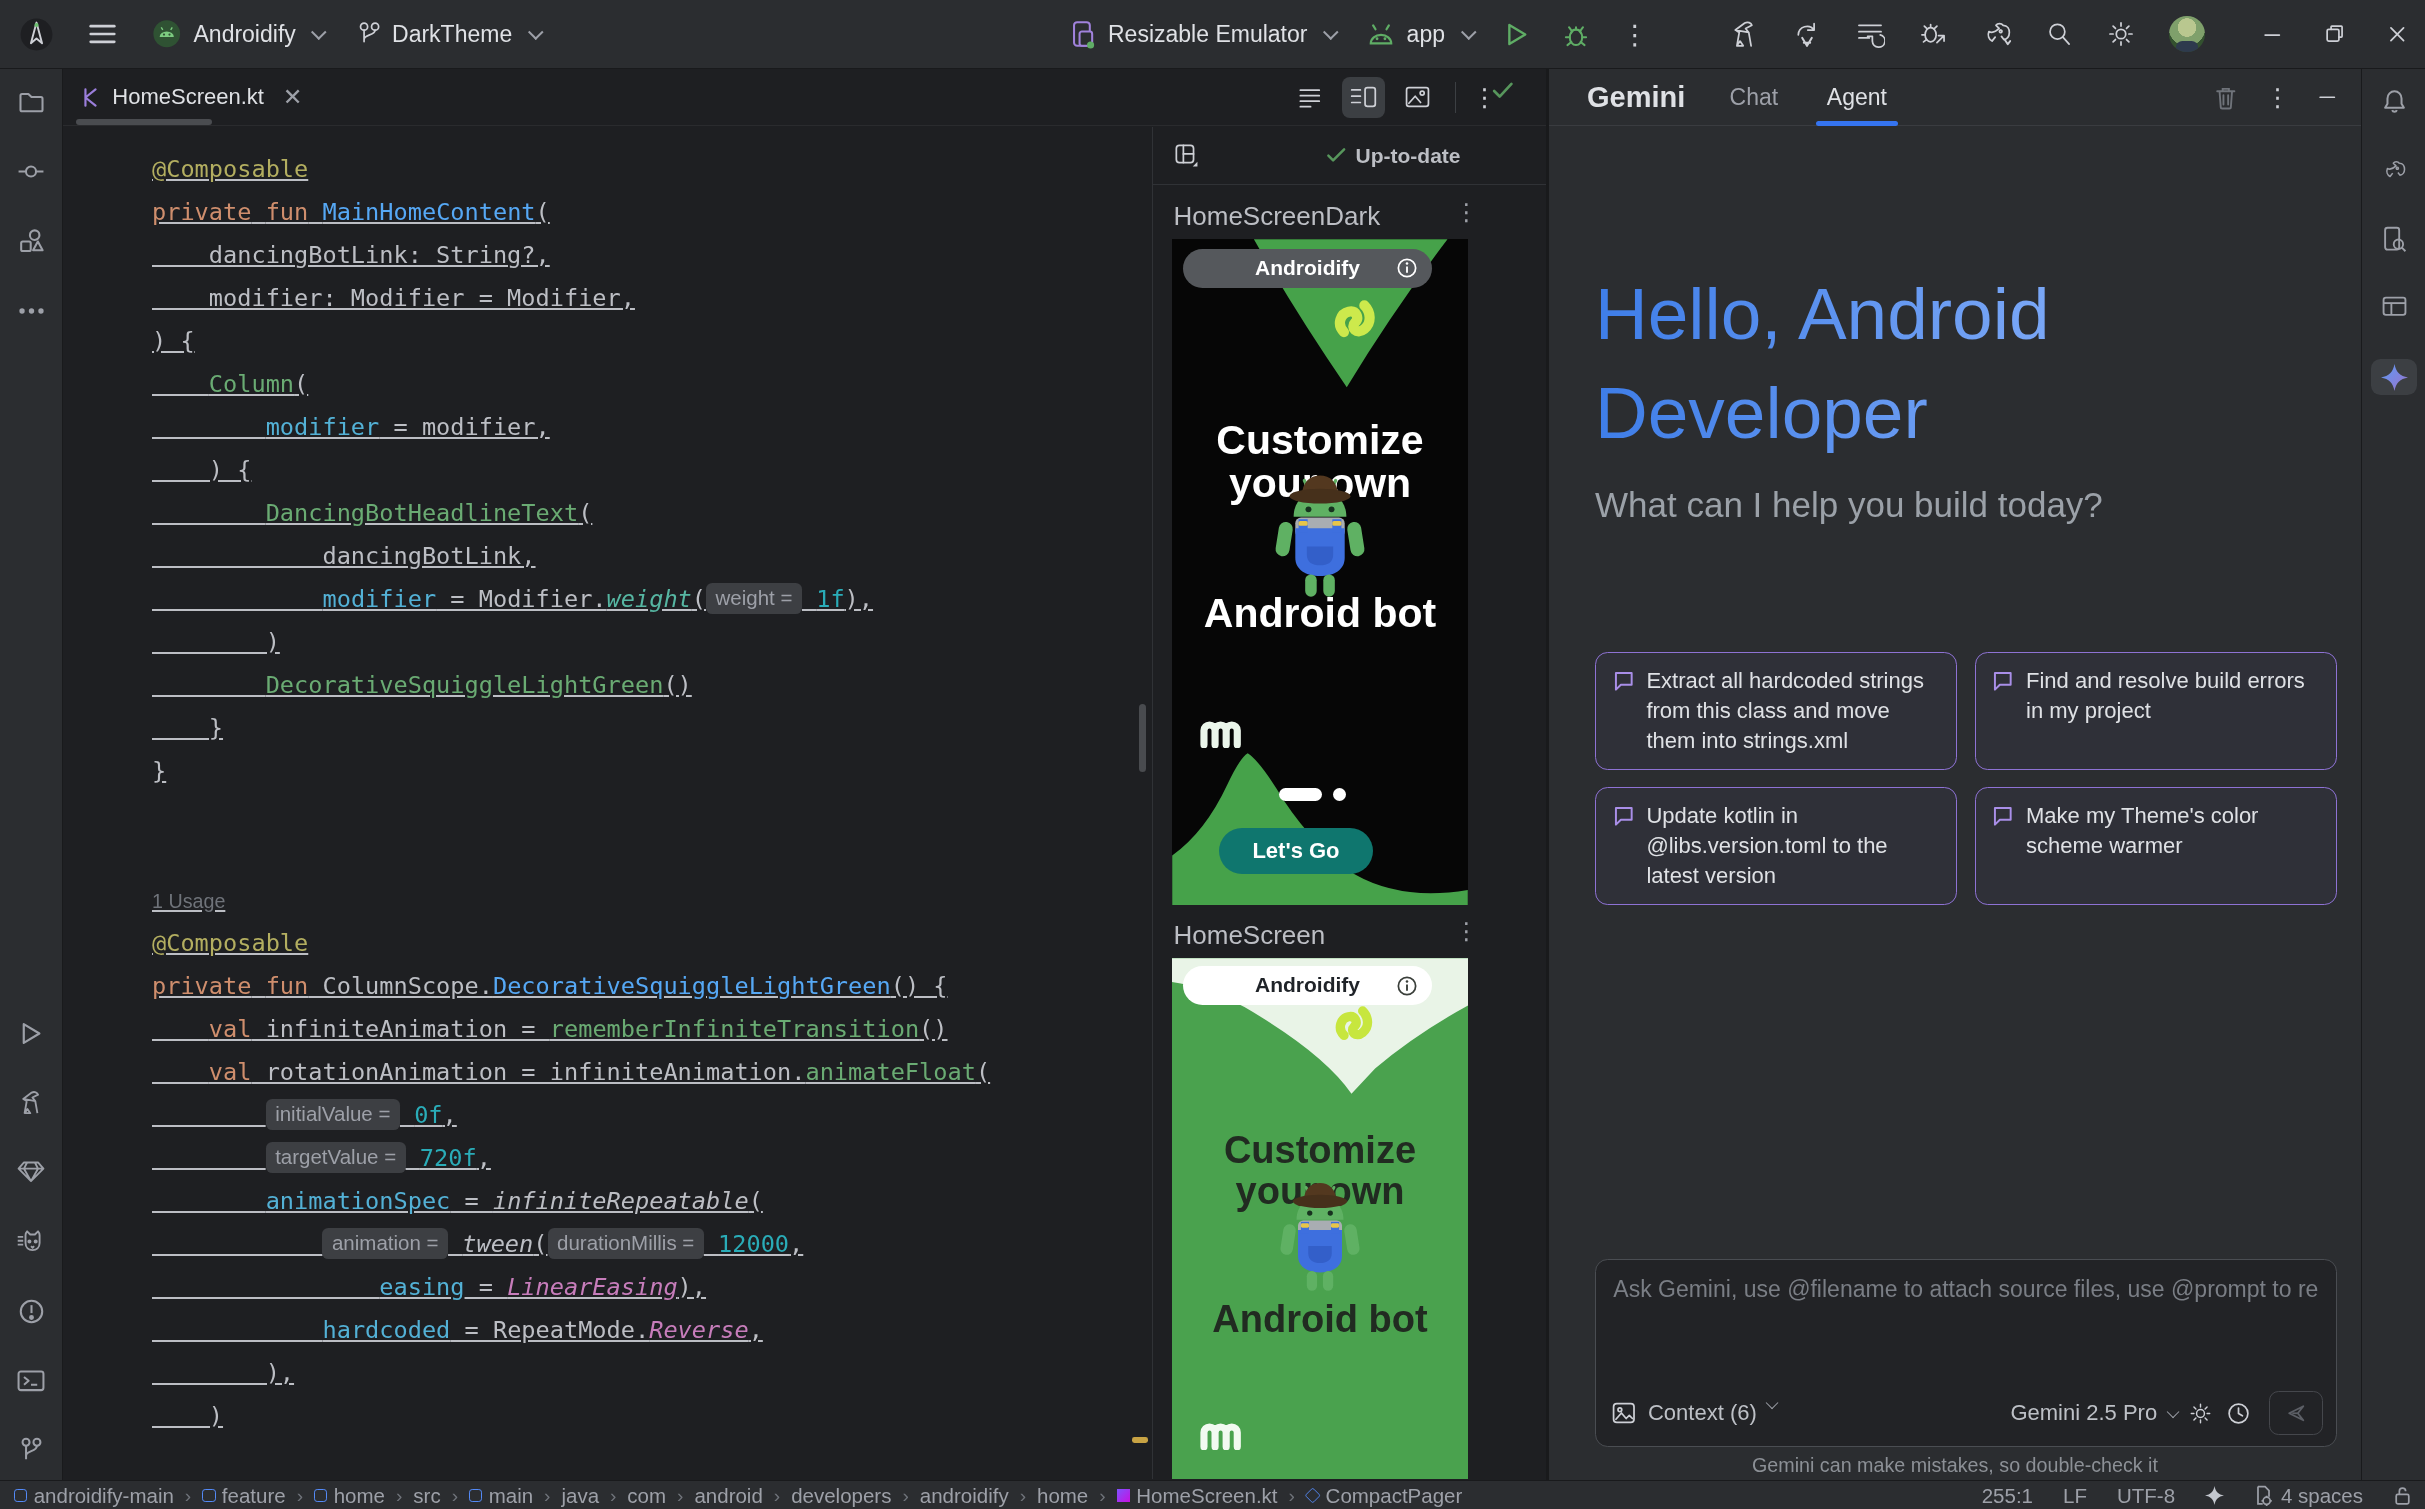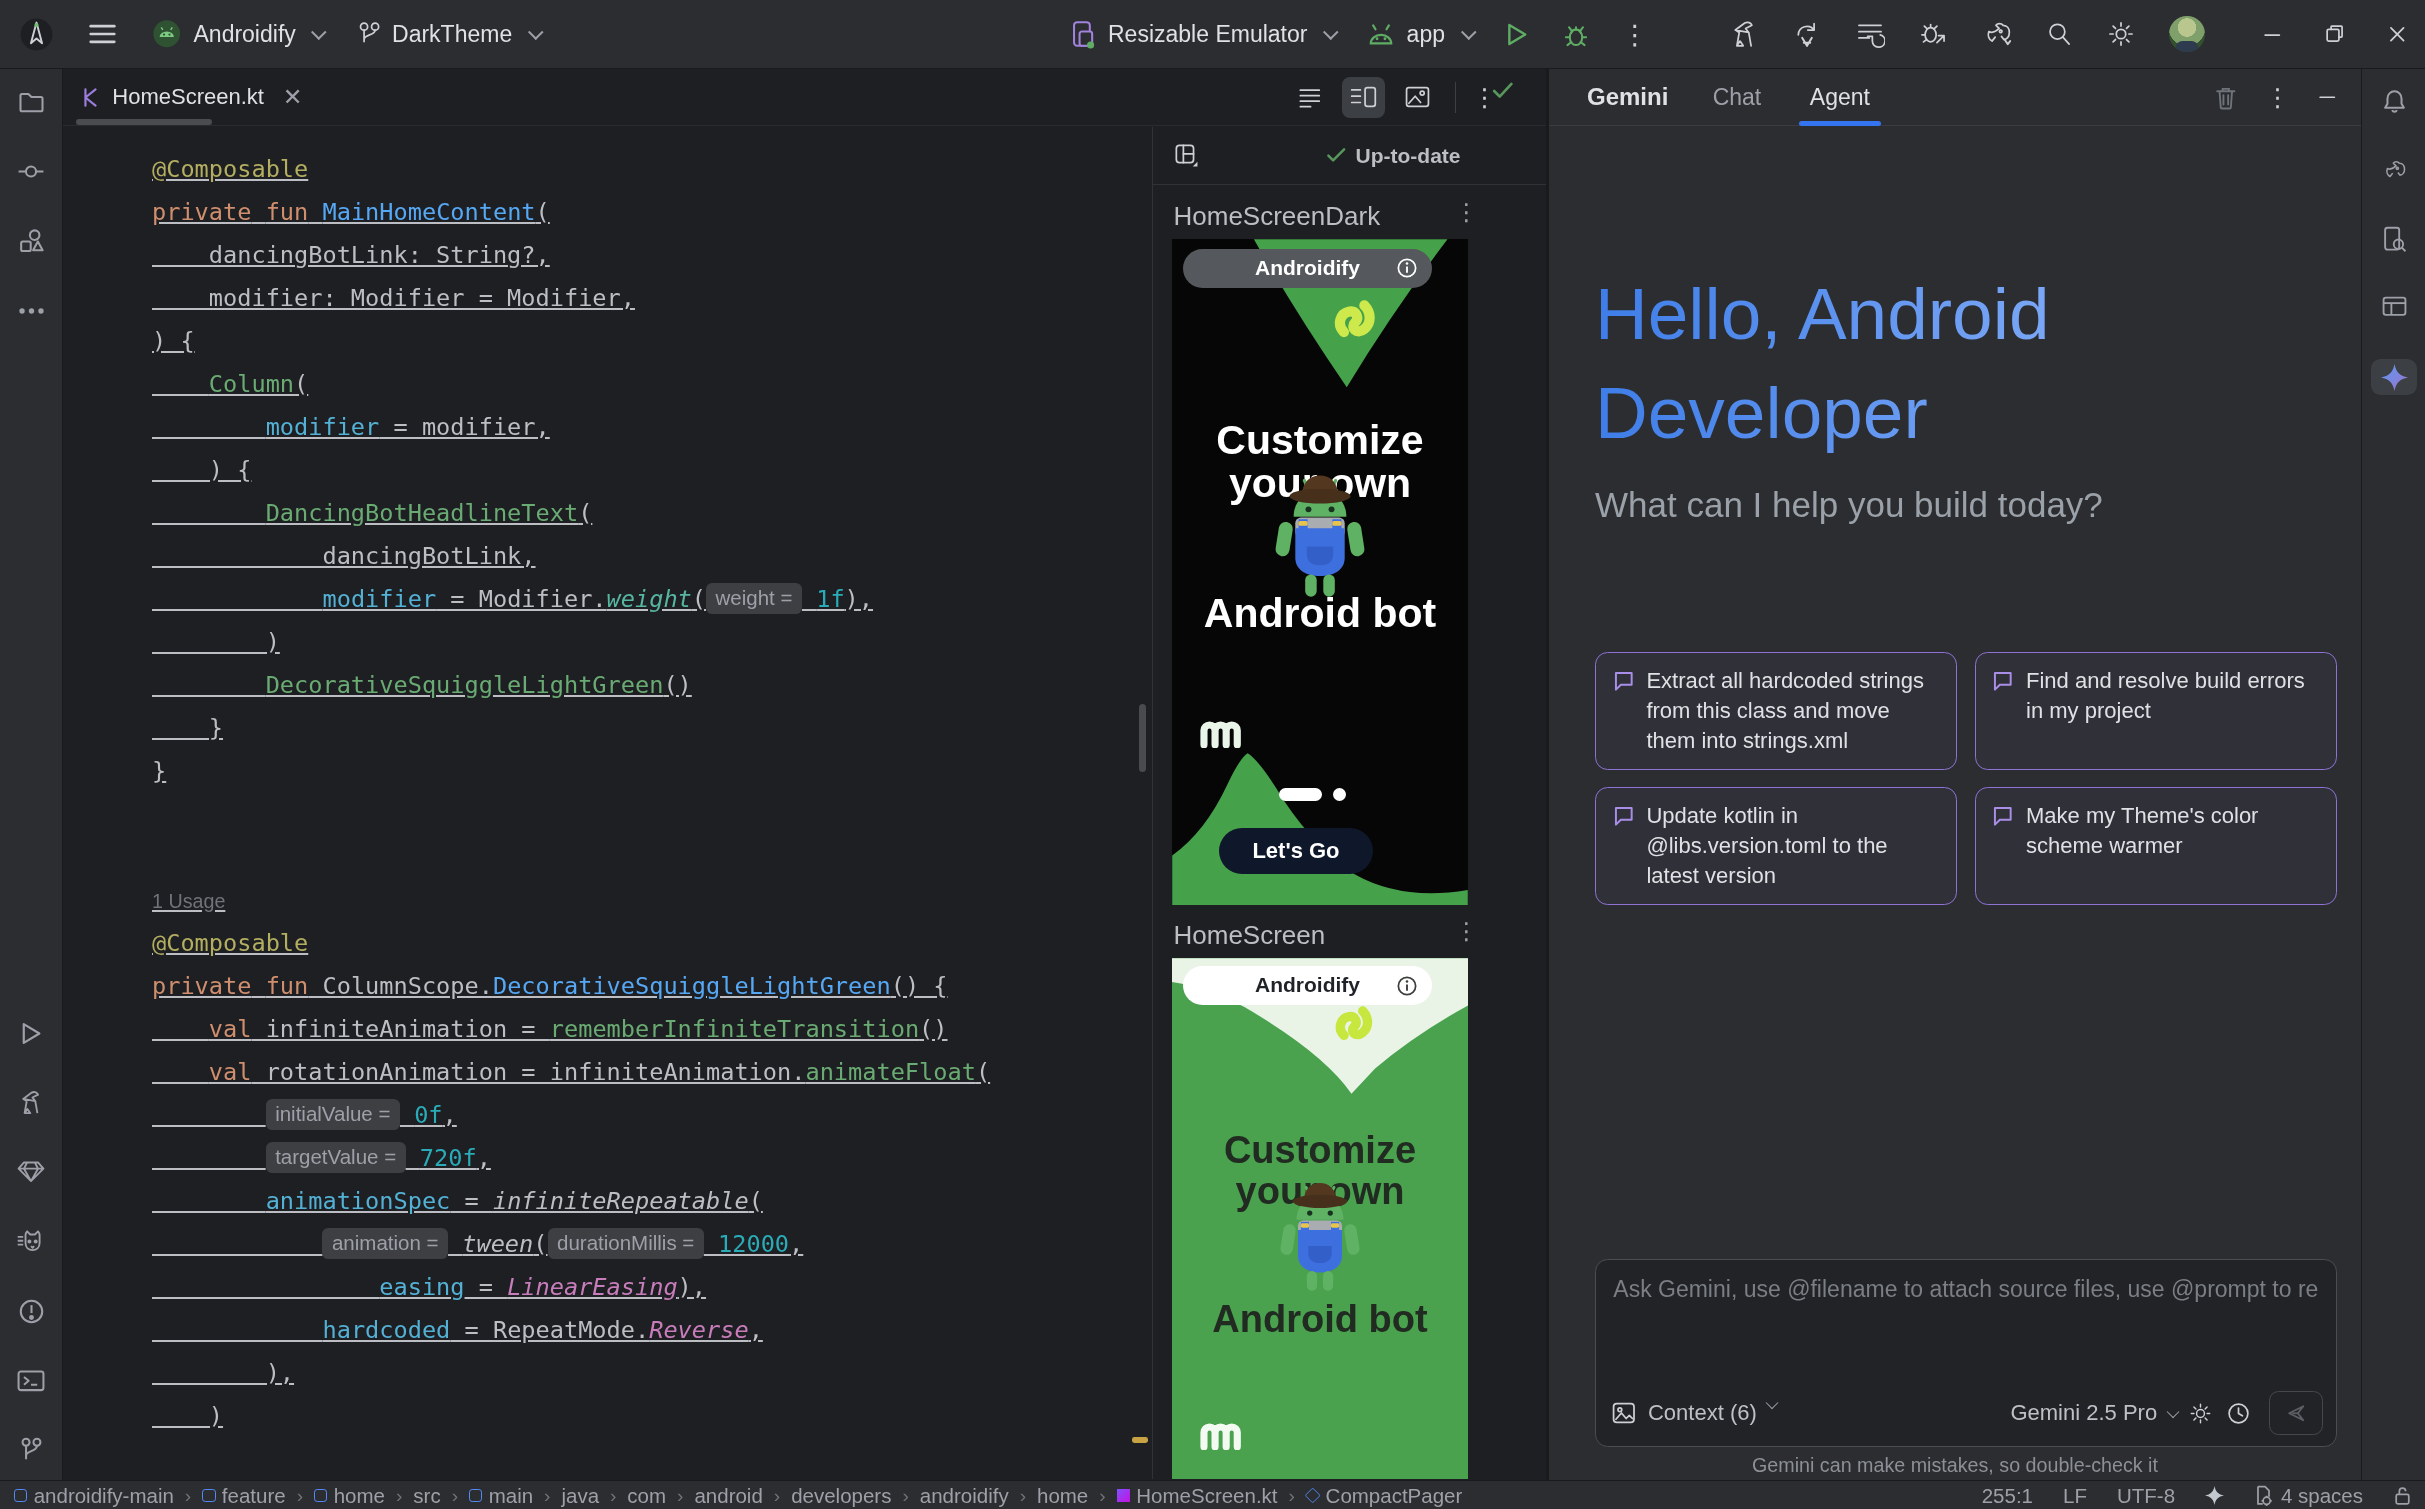--- a/index.html
+++ b/index.html
@@ -75,26 +75,26 @@
   .phone-dark .p-headline { top:180px; font-size:41px; line-height:43px; color:#FFFFFF; }
   .phone-light .p-headline { top:172px; font-size:38px; line-height:41px; color:#212B21; }
   .p-bot { position:absolute; left:50%; transform:translateX(-50%); z-index:3; }
   .p-h3 { position:absolute; left:0; right:0; text-align:center; font-weight:bold; }
   .phone-dark .p-h3 { top:351px; font-size:41px; color:#fff; }
   .phone-light .p-h3 { top:340px; font-size:38px; color:#212B21; }
   .p-mountain { position:absolute; bottom:0; left:0; }
   .p-dashdot { position:absolute; left:107px; top:549px; display:flex; align-items:center; gap:11px; z-index:4; }
   .p-dashdot .dash { width:43px; height:13.4px; border-radius:7px; background:#fff; }
   .p-dashdot .dot { width:13.4px; height:13.4px; border-radius:50%; background:#fff; }
-  .p-cta { position:absolute; left:47px; top:589px; width:154px; height:46px; border-radius:23.6px; background:#0f172a; color:#fff; font-size:22px; font-weight:bold; display:flex; align-items:center; justify-content:center; z-index:5; }
+  .p-cta { position:absolute; left:47px; top:589px; width:154px; height:46px; border-radius:23.6px; background:#0f766e; color:#fff; font-size:22px; font-weight:bold; display:flex; align-items:center; justify-content:center; z-index:5; }
 
   
   .gemini { position:absolute; left:1546px; top:69px; width:815px; height:1411px; background:#2B2D30; border-left:3.2px solid #191A1C; }
   .gm-header { position:relative; height:57px; border-bottom:1.6px solid #3A3C40; display:flex; align-items:center; padding:0 23.6px 0 38px; }
-  .gm-title { font-size:24px; font-weight:bold; color:#DFE1E5; margin-right:38px; }
+  .gm-title { font-size:29px; font-weight:bold; color:#DFE1E5; margin-right:38px; }
   .gm-tab { font-size:23px; color:#9DA0A8; margin-right:36px; position:relative; height:57px; display:flex; align-items:center; padding:0 6.3px; }
   .gm-tab.active { color:#DFE1E5; }
   .gm-tab.active::after { content:""; position:absolute; left:-4.7px; right:-4.7px; bottom:0; height:4.7px; border-radius:3.2px; background:#3574F0; }
   .gm-hicons { margin-left:auto; display:flex; align-items:center; gap:27px; }
   .gm-heading { position:absolute; left:46px; top:195px; font-size:73px; line-height:99px; font-weight:500; }
   .gm-heading span { display:block; background:linear-gradient(90deg,#3E7DE8,#7AA7F6); -webkit-background-clip:text; background-clip:text; color:transparent; }
   .gm-sub { position:absolute; left:46px; top:416px; font-size:35px; color:#9BA1A8; }
   .sugg-grid { position:absolute; left:46px; top:583px; width:742px; display:grid; grid-template-columns:1fr 1fr; gap:17.3px; grid-auto-rows:118px; }
   .sugg-card { border:1.6px solid #8E72D4; border-radius:12.6px; background:rgba(142,114,212,0.05); padding:12.6px 15.8px; display:flex; gap:11px; align-items:flex-start; }
   .sugg-ic { width:23.6px; height:23.6px; flex:0 0 23.6px; margin-top:3.2px; }

